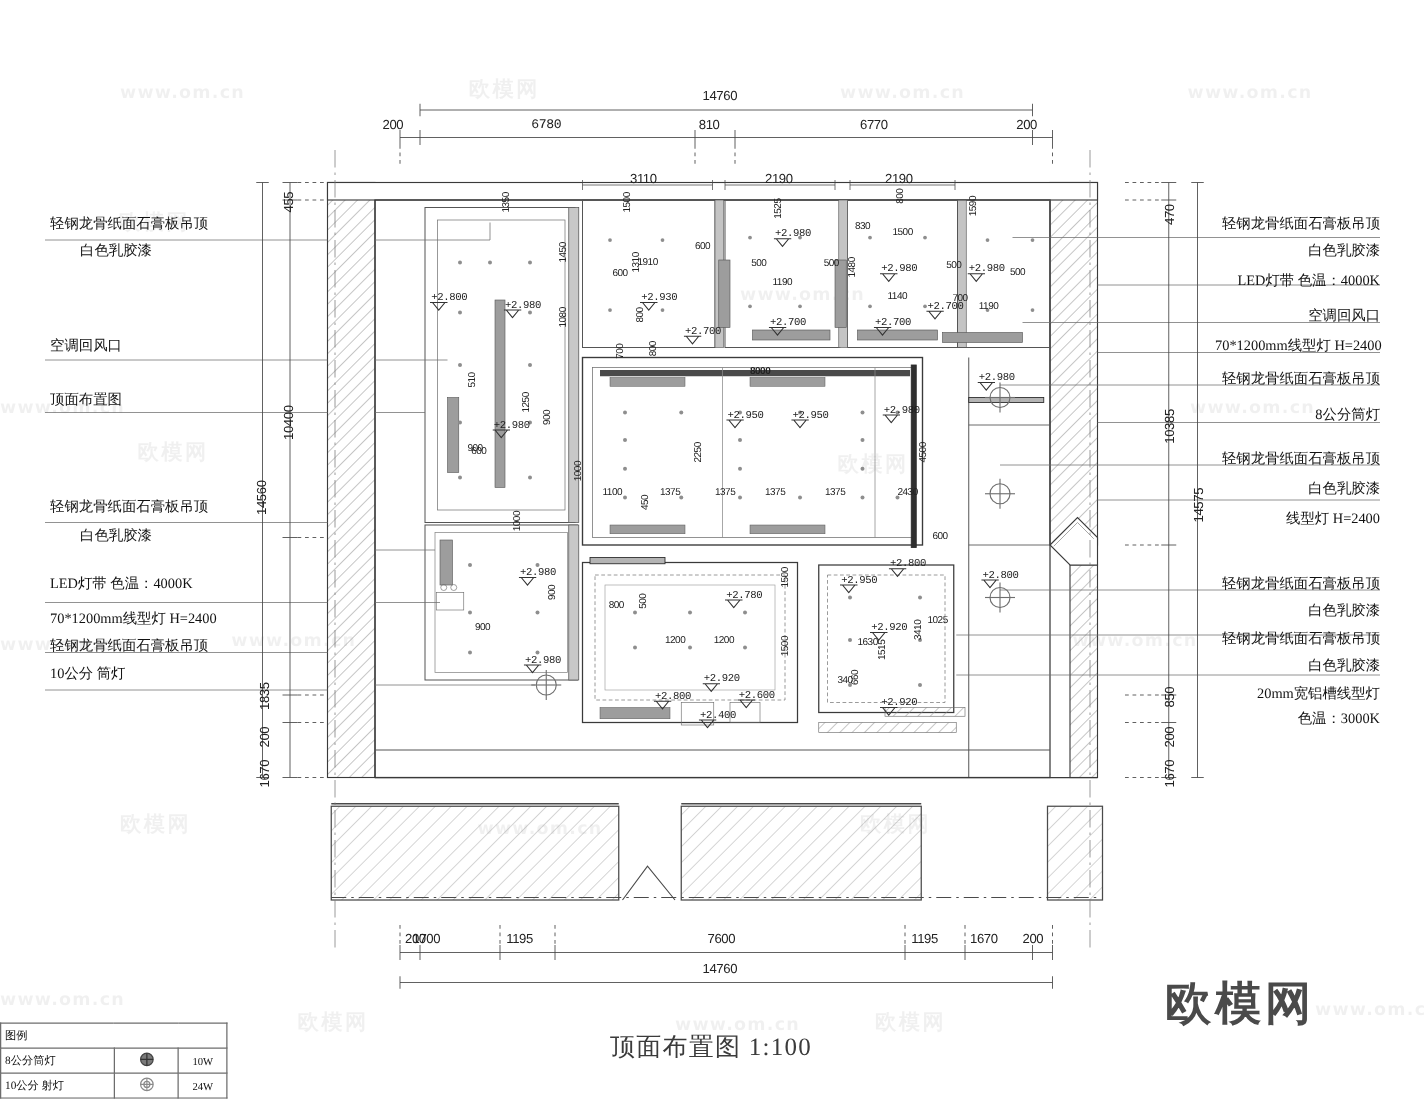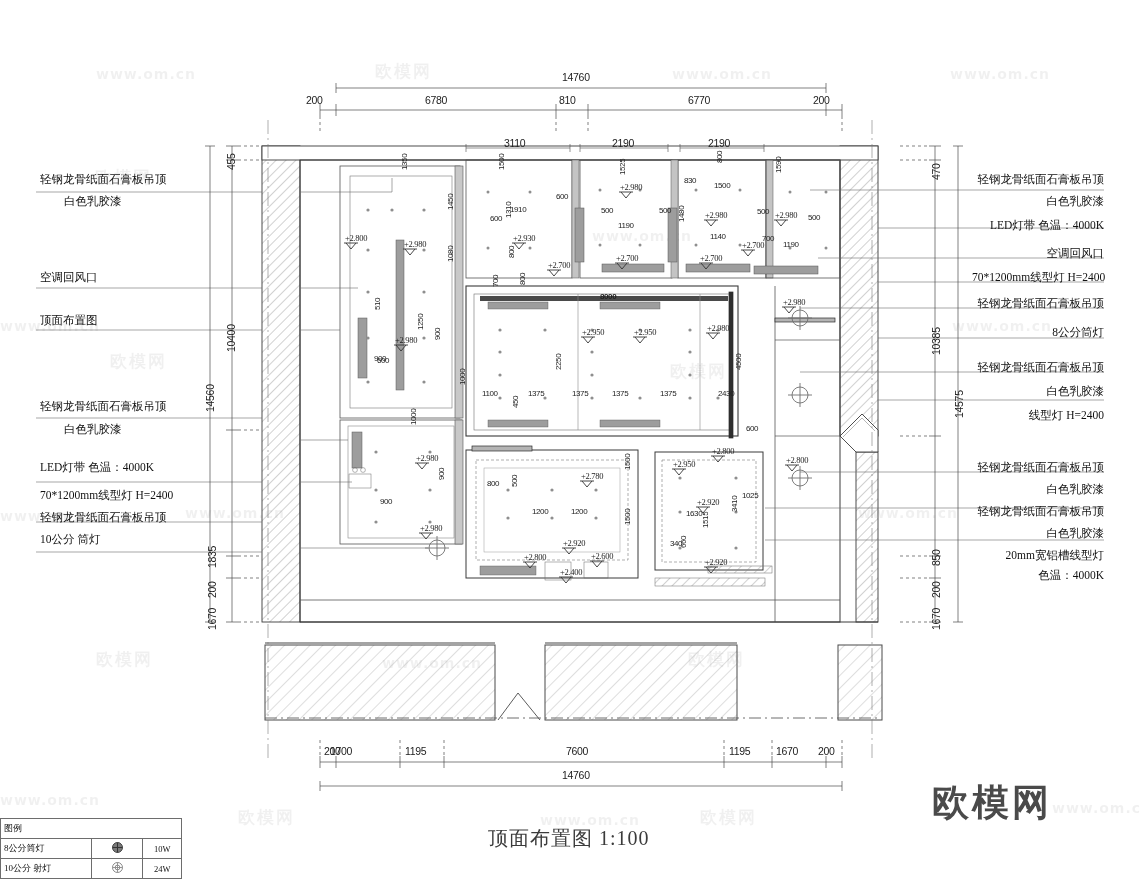--- a/index.html
+++ b/index.html
@@ -16,21 +16,21 @@
   .anno{font-size:11.5px;color:#111;letter-spacing:0px;}
   .anno.r{text-align:right;}
 
   
   .dim{font-size:10.5px;color:#222;font-family:"Liberation Sans","DejaVu Sans",sans-serif;letter-spacing:-0.3px;}
   .dim.v{transform-origin:left top;}
   .dimtiny{font-size:8px;color:#222;font-family:"Liberation Sans","DejaVu Sans",sans-serif;letter-spacing:-0.4px;}
   .dimtiny.v{transform-origin:left top;}
 
   
-  .elev{font-size:8.5px;color:#1d1d1d;font-family:Liberation Serif, serif;letter-spacing:-0.3px;}
+  .elev{font-size:8.5px;color:#1d1d1d;font-family:Liberation Mono, monospace;letter-spacing:-0.3px;}
 
   
   .title{font-size:20px;color:#3b3b3b;font-family:"Liberation Serif","DejaVu Serif",serif;letter-spacing:1px;}
 
   
   .brand{font-size:37px;color:#4a4a4a;font-weight:700;letter-spacing:3px;
          font-family:"DejaVu Sans","Liberation Sans",sans-serif;}
   .wm{position:absolute;color:#000;opacity:0.055;font-weight:700;
       font-family:"DejaVu Sans","Liberation Sans",sans-serif;white-space:nowrap;}
   .wm.u{font-size:14px;letter-spacing:1px;}
@@ -426,25 +426,25 @@
   <div class="txt anno r" style="left:972px;top:298px;width:132px;">轻钢龙骨纸面石膏板吊顶</div>
   <div class="txt anno r" style="left:972px;top:327px;width:132px;">8公分筒灯</div>
   <div class="txt anno r" style="left:972px;top:362px;width:132px;">轻钢龙骨纸面石膏板吊顶</div>
   <div class="txt anno r" style="left:972px;top:386px;width:132px;">白色乳胶漆</div>
   <div class="txt anno r" style="left:972px;top:410px;width:132px;">线型灯  H=2400</div>
   <div class="txt anno r" style="left:972px;top:462px;width:132px;">轻钢龙骨纸面石膏板吊顶</div>
   <div class="txt anno r" style="left:972px;top:484px;width:132px;">白色乳胶漆</div>
   <div class="txt anno r" style="left:972px;top:506px;width:132px;">轻钢龙骨纸面石膏板吊顶</div>
   <div class="txt anno r" style="left:972px;top:528px;width:132px;">白色乳胶漆</div>
   <div class="txt anno r" style="left:972px;top:550px;width:132px;">20mm宽铝槽线型灯</div>
-  <div class="txt anno r" style="left:972px;top:570px;width:132px;">色温：4000K</div>
+  <div class="txt anno r" style="left:972px;top:570px;width:132px;">色温：3000K</div>
 
   <div class="txt dim" style="left:562px;top:72px;">14760</div>
   <div class="txt dim" style="left:306px;top:95px;">200</div>
-  <div class="txt dim" style="left:425px;top:95px;">6780</div>
+  <div class="txt dim" style="left:425px;top:95px;font-family:Liberation Mono, monospace;">6780</div>
   <div class="txt dim" style="left:559px;top:95px;">810</div>
   <div class="txt dim" style="left:688px;top:95px;">6770</div>
   <div class="txt dim" style="left:813px;top:95px;">200</div>
 
   <div class="txt dim" style="left:504px;top:138px;text-align:right;">3110</div>
   <div class="txt dim" style="left:612px;top:138px;">2190</div>
   <div class="txt dim" style="left:708px;top:138px;">2190</div>
 
   <div class="txt dim" style="left:324px;top:746px;">200</div>
   <div class="txt dim" style="left:330px;top:746px;">1700</div>

